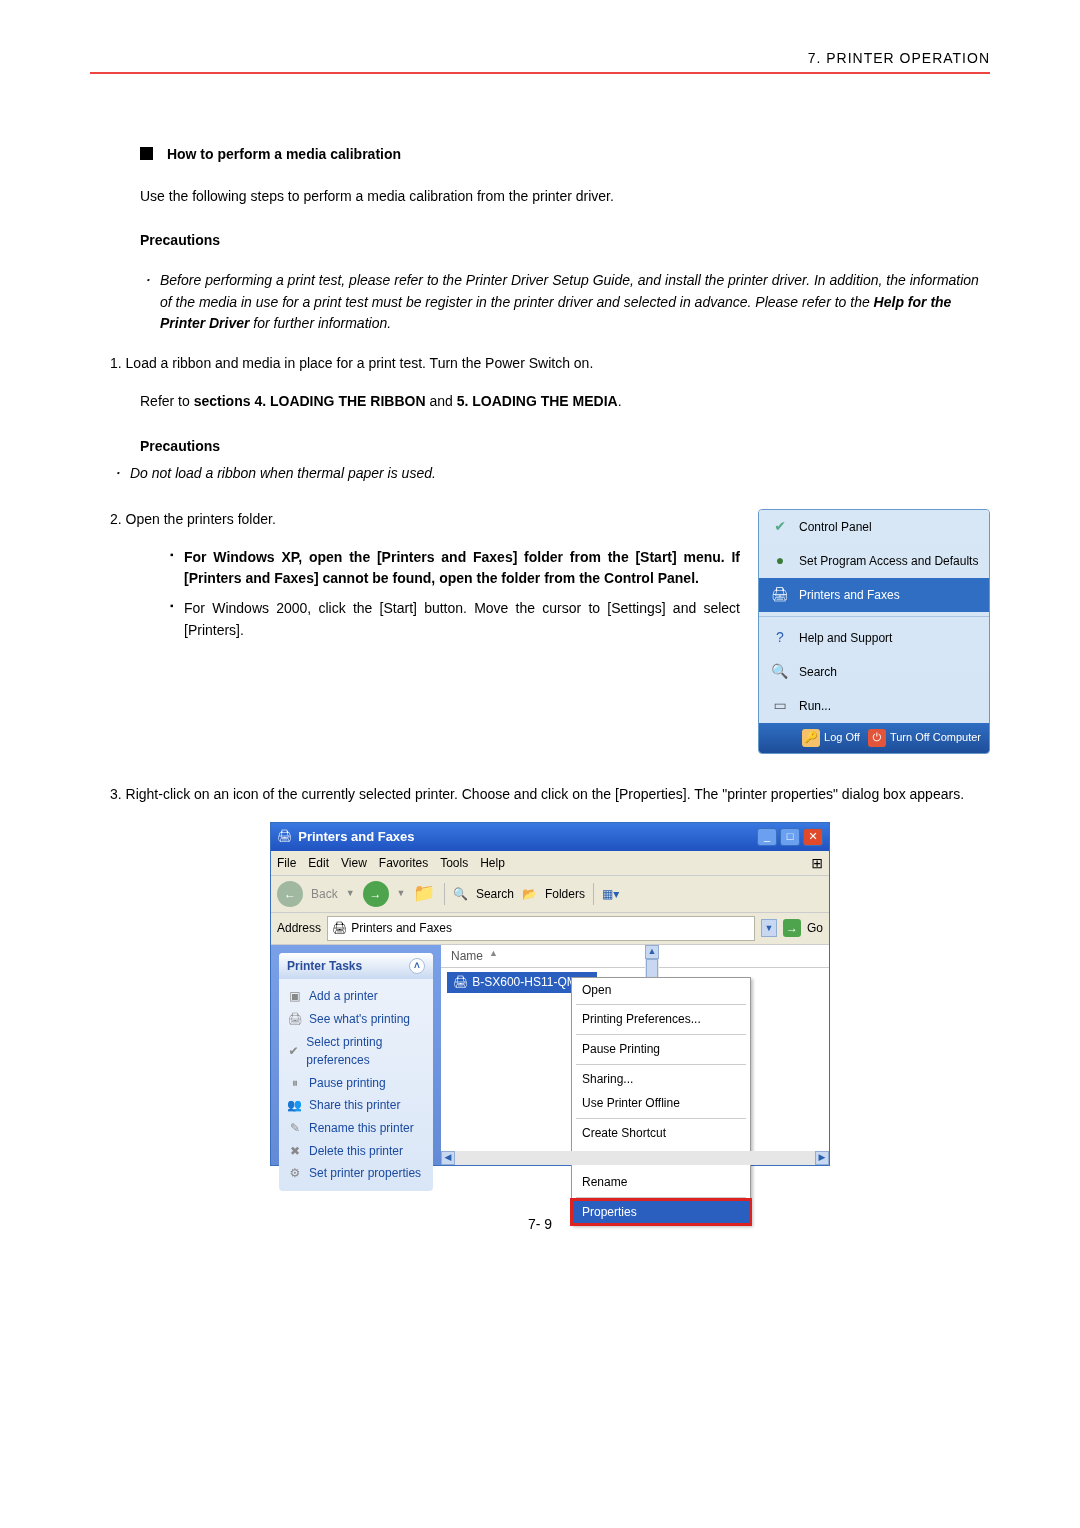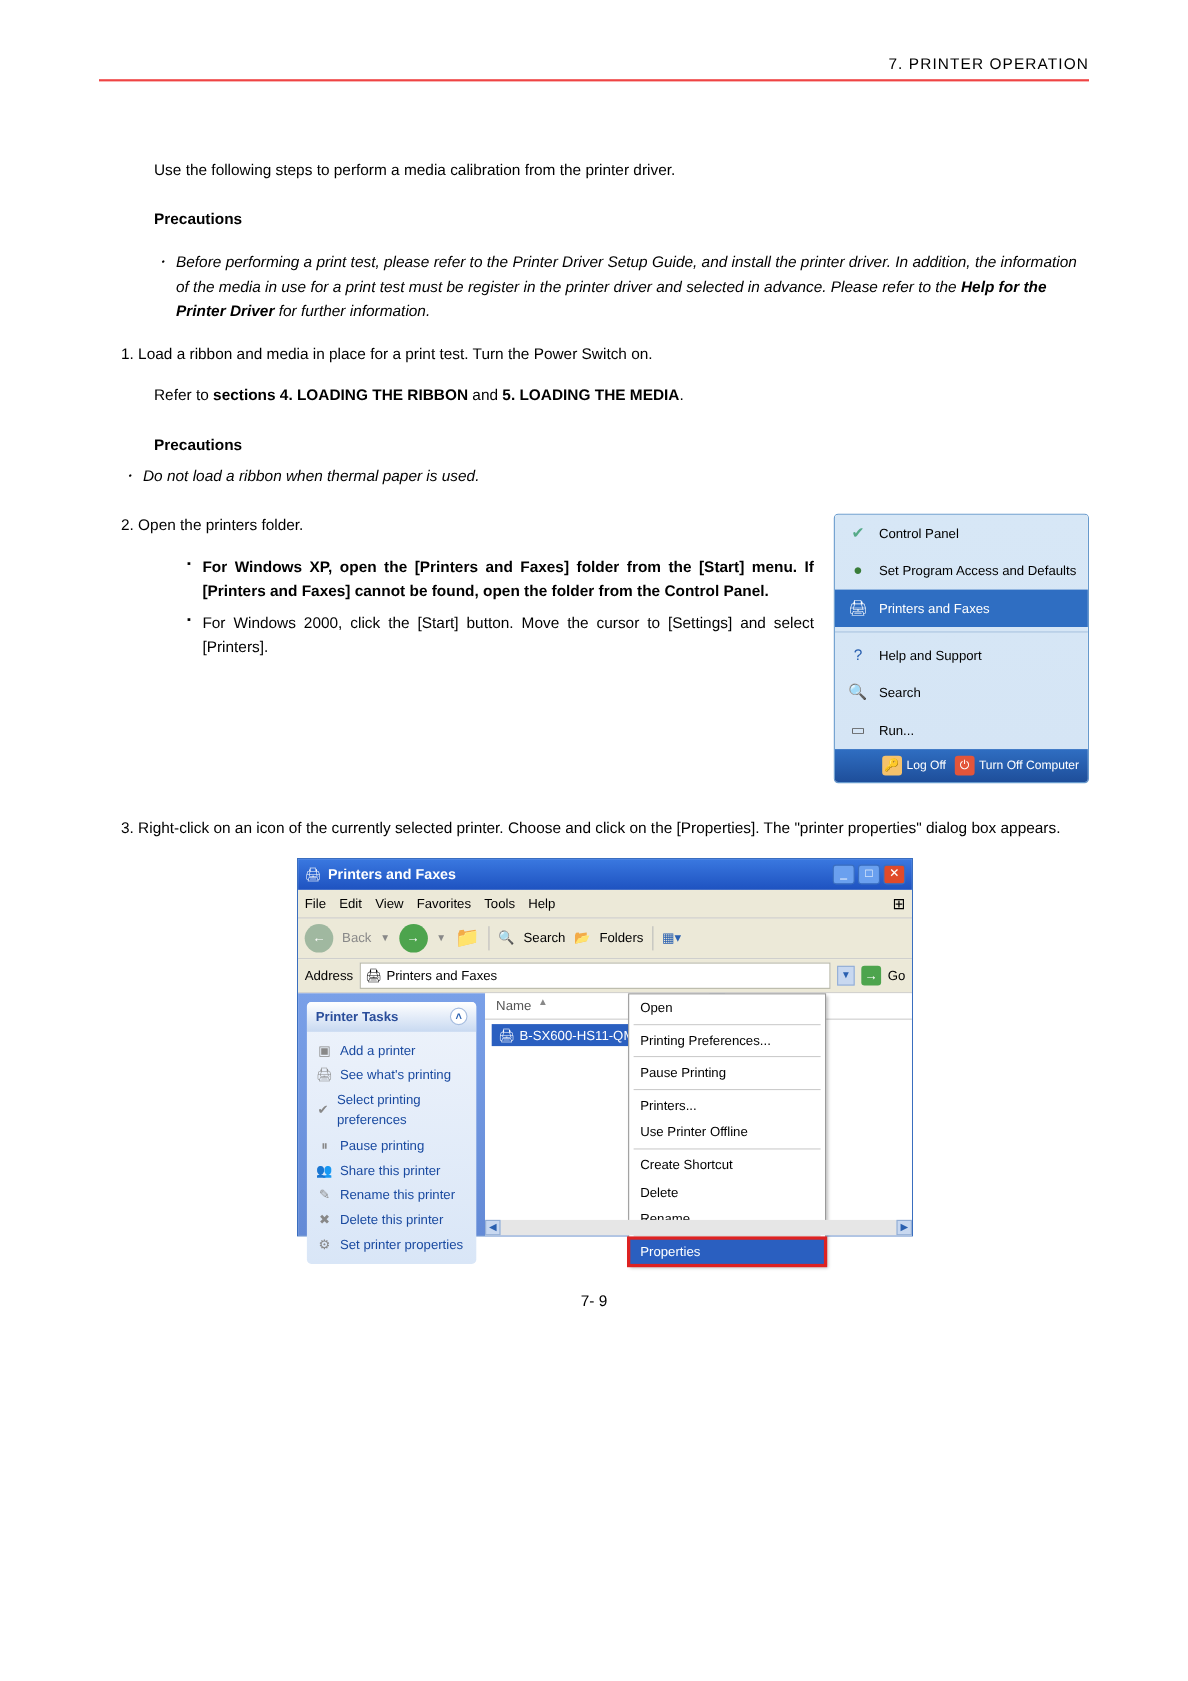--- a/index.html
+++ b/index.html
@@ -68,21 +68,21 @@
   .side{ width:170px; background:#6b8dd6; background:linear-gradient(to bottom,#7aa0e8,#638ad6); padding:8px; }
   .panel{ background:linear-gradient(to bottom,#eef3fb,#d9e6f7); border-radius:4px; overflow:hidden;}
   .panel h4{ background:linear-gradient(to bottom,#fff,#c8d9f1); color:#2a4d9a; padding:4px 8px; font-size:12px; font-weight:bold; display:flex; justify-content:space-between; align-items:center;}
   .panel h4 .coll{ width:16px;height:16px;border-radius:50%;background:#fff;border:1px solid #a6bde0;color:#2a60b0;font-size:10px;display:flex;align-items:center;justify-content:center;}
   .panel-body{ padding:6px 8px;}
   .task{ display:flex; gap:6px; align-items:center; color:#1a4aa0; padding:2px 0;}
   .task .ti{ width:16px; text-align:center; color:#888;}
   .main{ flex:1; background:#fff; position:relative; }
   .main-head{ border-bottom:1px solid #ccc; padding:2px 10px; color:#555; display:flex; gap:6px;}
   .prn-entry{ display:flex; gap:4px; align-items:center; background:#2a5fc0; color:#fff; padding:1px 6px; margin:4px 0 0 6px; width:150px;}
-  .ctx{ position:absolute; top:0; left:130px; width:180px; background:#fff; border:1px solid #9a9a9a; box-shadow:2px 2px 3px rgba(0,0,0,.25); }
+  .ctx{ position:absolute; top:32px; left:130px; width:180px; background:#fff; border:1px solid #9a9a9a; box-shadow:2px 2px 3px rgba(0,0,0,.25); }
   .ctx-item{ padding:3px 10px; }
   .ctx-sep{ height:1px; background:#ccc; margin:2px 4px;}
   .ctx-item.hl{ background:#2a5fc0; color:#fff; outline:3px solid #d22; outline-offset:-1px;}
   .sc{ position:absolute; right:170px; top:0; width:14px; bottom:14px; background:#e6e6e6; }
   .sc .up,.sc .dn{height:14px;background:#c8d8f0;border:1px solid #92add4;color:#2a60b0;font-size:9px;display:flex;align-items:center;justify-content:center;}
   .sc .dn{position:absolute;bottom:0;left:0;right:0;}
   .sc .th{position:absolute;top:14px;left:1px;right:1px;height:60px;background:#c8d8f0;border:1px solid #92add4;}
   .hsc{ position:absolute; bottom:0; left:0; right:0; height:14px; background:#e6e6e6; display:flex;}
   .hsc .ar{ width:14px;background:#c8d8f0;border:1px solid #92add4;color:#2a60b0;font-size:9px;display:flex;align-items:center;justify-content:center;}
   .hsc .tr{ flex:1;}
@@ -90,20 +90,24 @@
   .ftr{ text-align:center; margin-top:50px;}
 </style>
 </head>
 <body>
 
 <div class="header-line">
   <span class="header-text">7.  PRINTER  OPERATION</span>
 </div>
 
 <div class="content">
+  <div class="sec-title">
+    <span class="sq"></span>
+    <span>How to perform a media calibration</span>
+  </div>
 
   <p class="p1">Use the following steps to perform a media calibration from the printer driver.</p>
 
   <p class="p1 bold">Precautions</p>
   <div class="p1 bullet">
     <span>Before performing a print test, please refer to the Printer Driver Setup Guide, and install the printer driver.   In addition, the information of the media in use for a print test must be register in the printer driver and selected in advance.   Please refer to the </span><span class="bold">Help for the Printer Driver</span><span> for further information.</span>
   </div>
 
   <div style="margin-left:-30px;">
     <p class="step">1.   Load a ribbon and media in place for a print test.   Turn the Power Switch on.</p>
@@ -265,21 +269,21 @@
             <span>🖨</span>
             <span>B-SX600-HS11-QM-R</span>
           </div>
           <div class="ctx" id="ctx">
               <div class="ctx-item">Open</div>
               <div class="ctx-sep"></div>
               <div class="ctx-item">Printing Preferences...</div>
               <div class="ctx-sep"></div>
               <div class="ctx-item">Pause Printing</div>
               <div class="ctx-sep"></div>
-              <div class="ctx-item">Printers...</div>
+              <div class="ctx-item">Sharing...</div>
               <div class="ctx-item">Use Printer Offline</div>
               <div class="ctx-sep"></div>
               <div class="ctx-item">Create Shortcut</div>
               <div class="ctx-item">Delete</div>
               <div class="ctx-item">Rename</div>
               <div class="ctx-sep"></div>
               <div class="ctx-item hl">Properties</div>
             </div>
           <div class="hsc">
             <div class="ar">◀</div>

